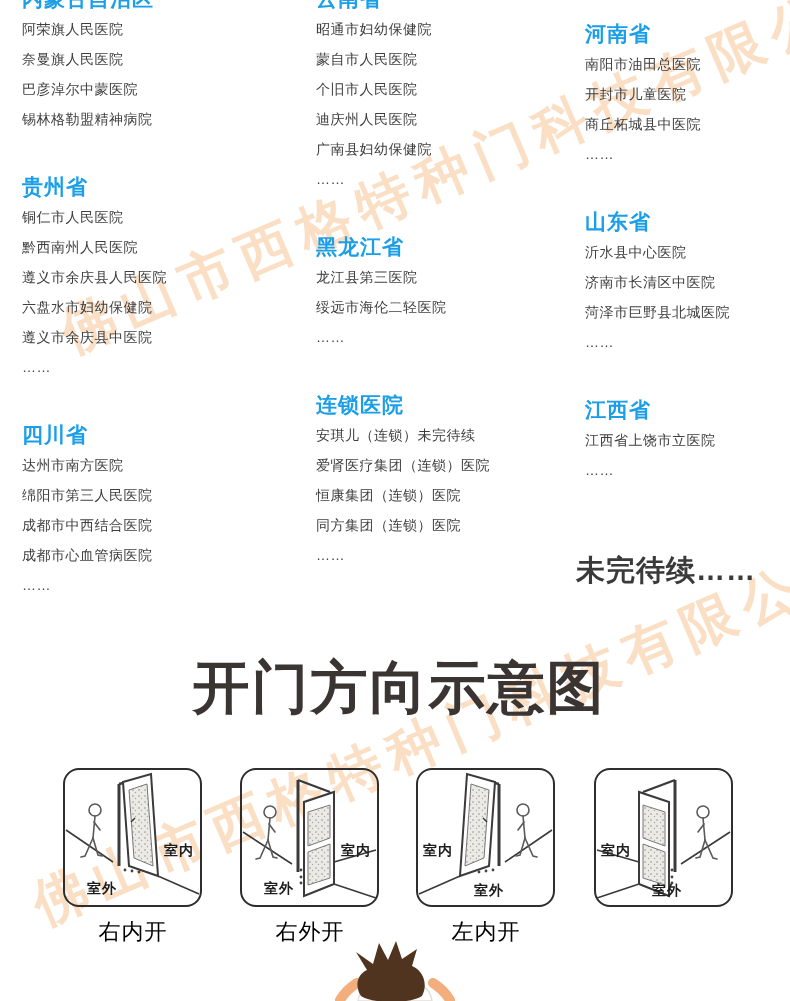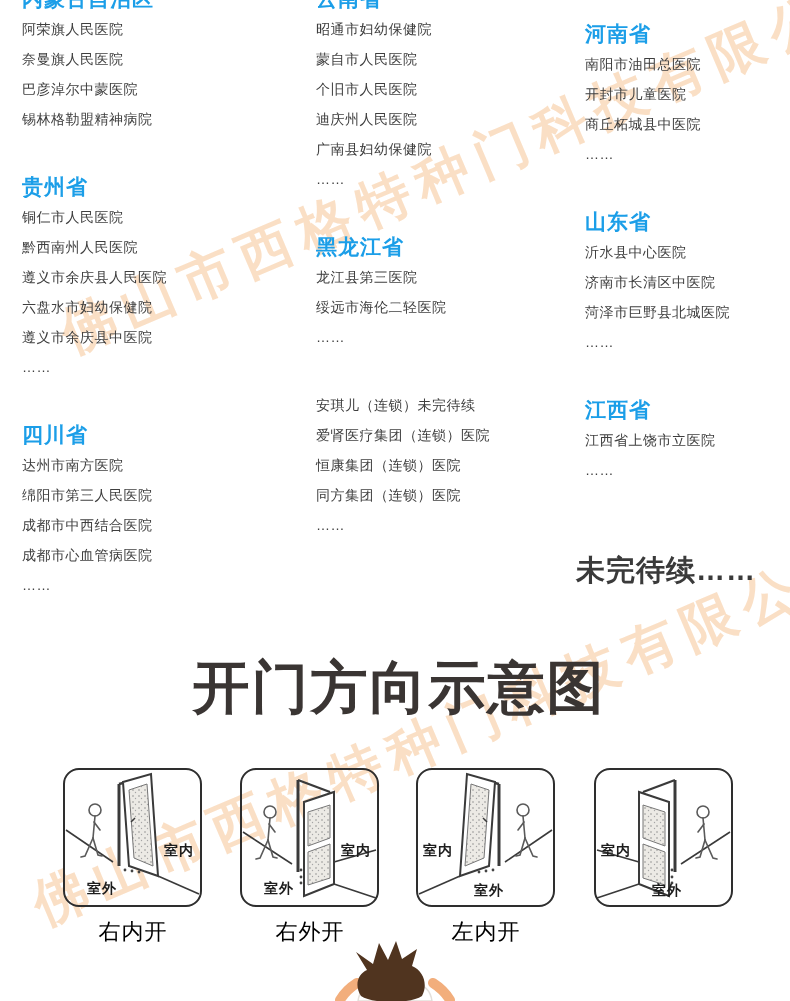--- a/index.html
+++ b/index.html
@@ -111,20 +111,21 @@
       <div class="hospital">广南县妇幼保健院</div>
       <div class="hospital">……</div>
     </div>
     <div class="group">
       <div class="group-header">黑龙江省</div>
       <div class="hospital">龙江县第三医院</div>
       <div class="hospital">绥远市海伦二轻医院</div>
       <div class="hospital">……</div>
     </div>
     <div class="group">
+      <div class="group-header">连锁医院</div>
       <div class="hospital">安琪儿（连锁）未完待续</div>
       <div class="hospital">爱肾医疗集团（连锁）医院</div>
       <div class="hospital">恒康集团（连锁）医院</div>
       <div class="hospital">同方集团（连锁）医院</div>
       <div class="hospital">……</div>
     </div>
   </div>
 
   <div class="col" id="col-3">
     <div class="group">

